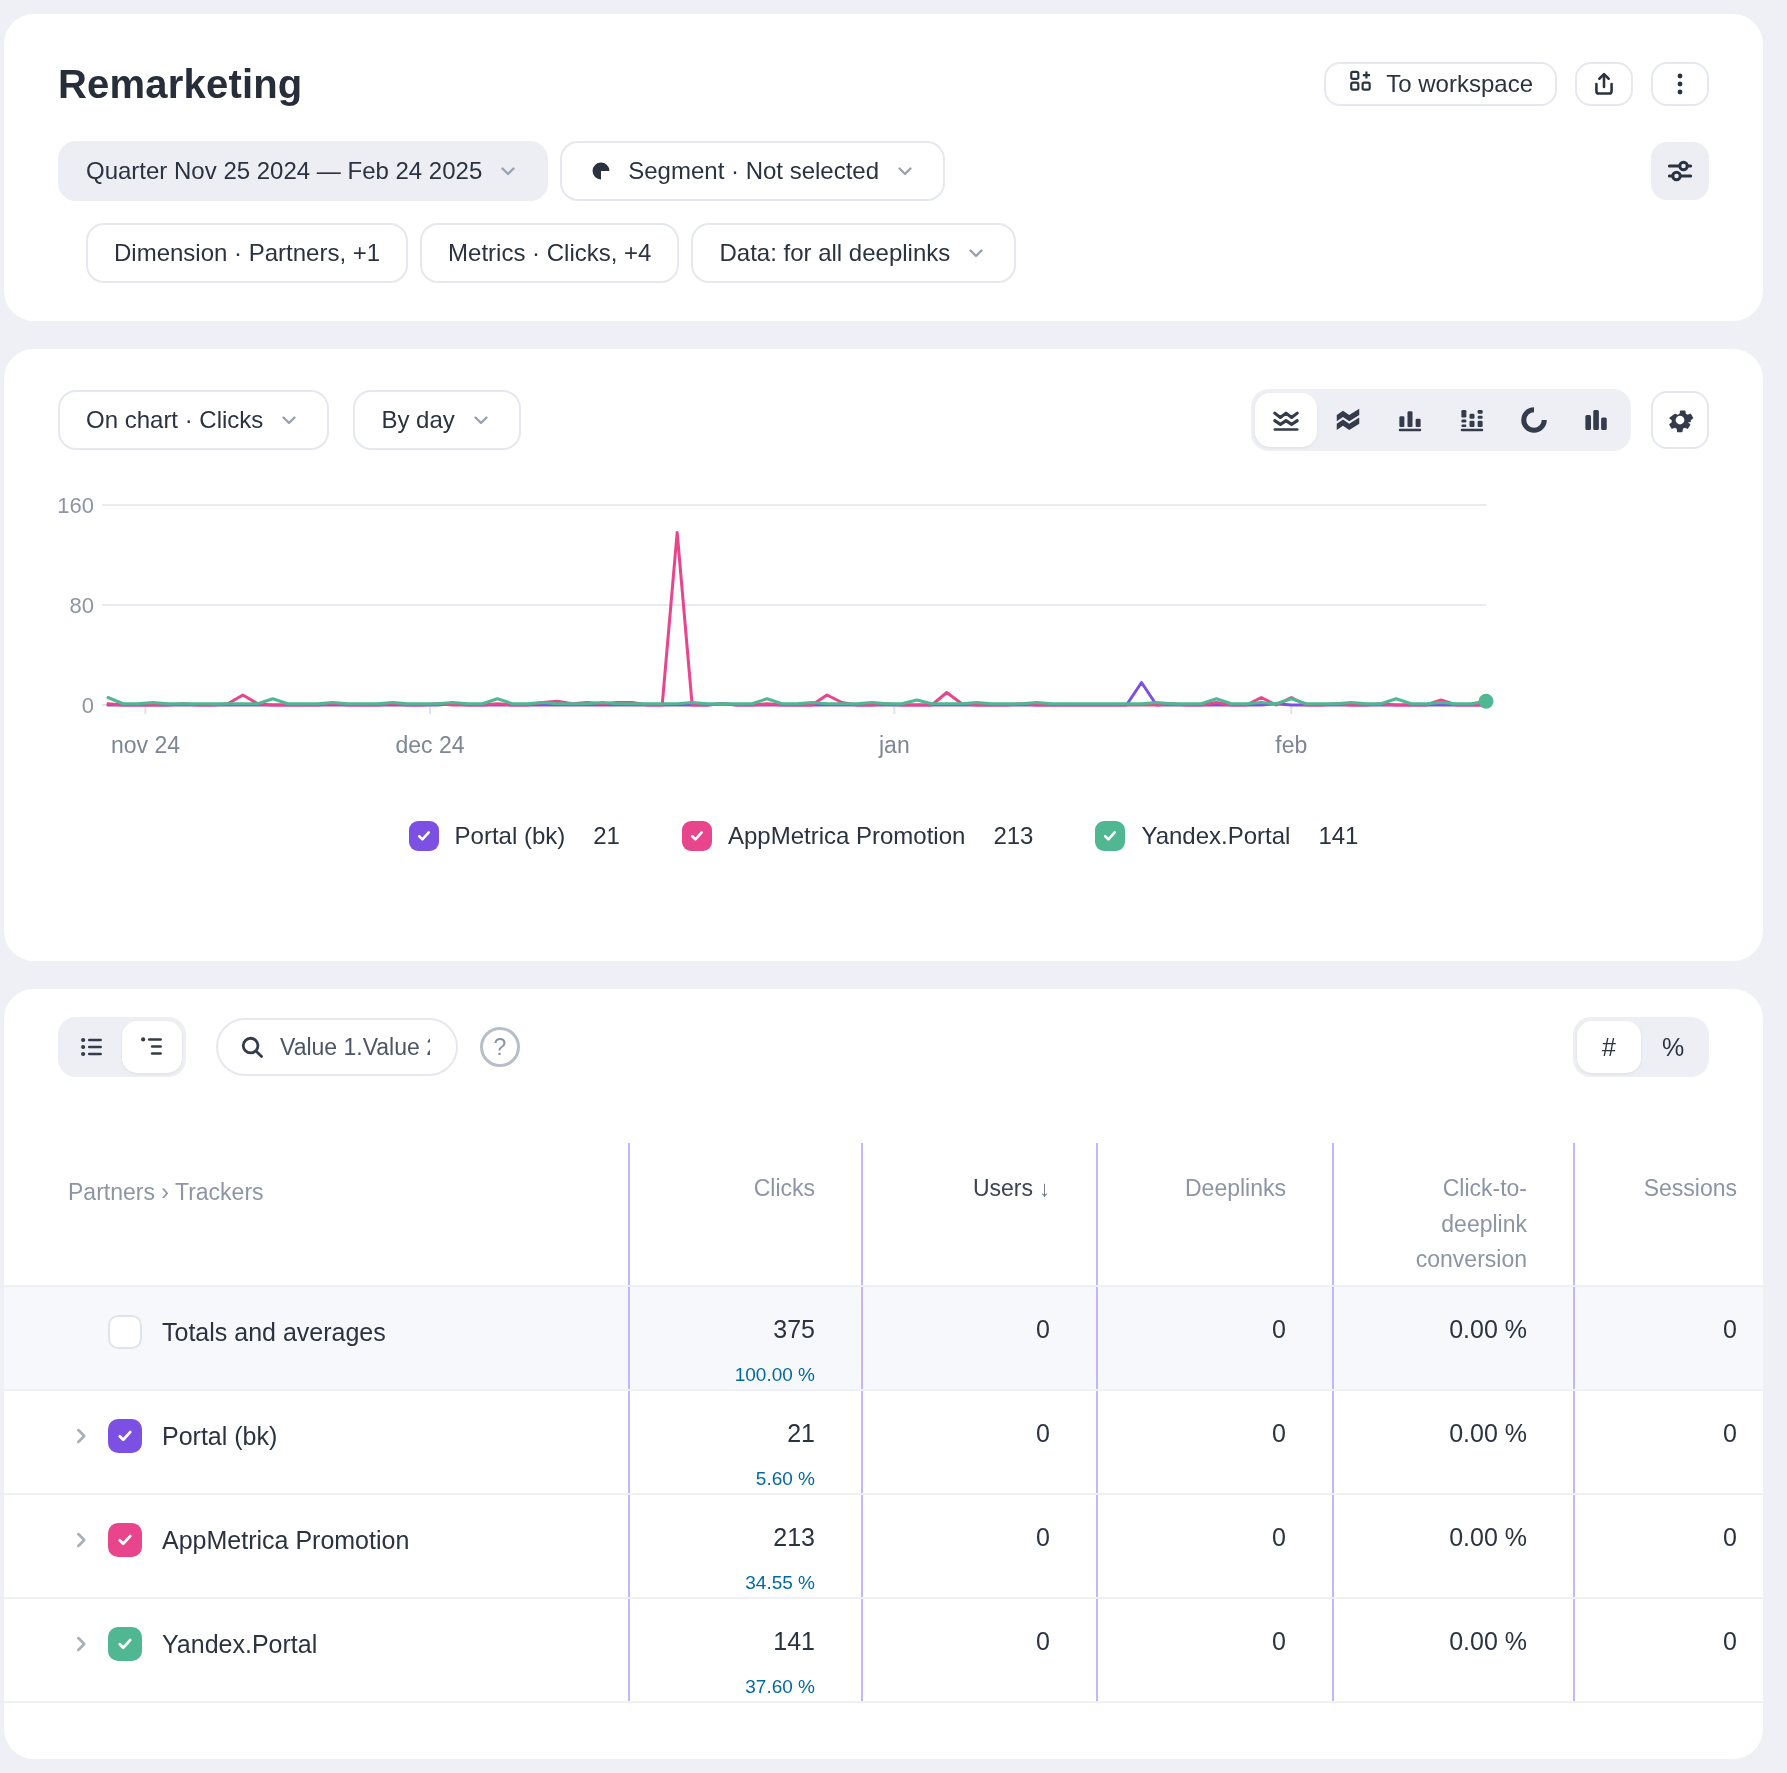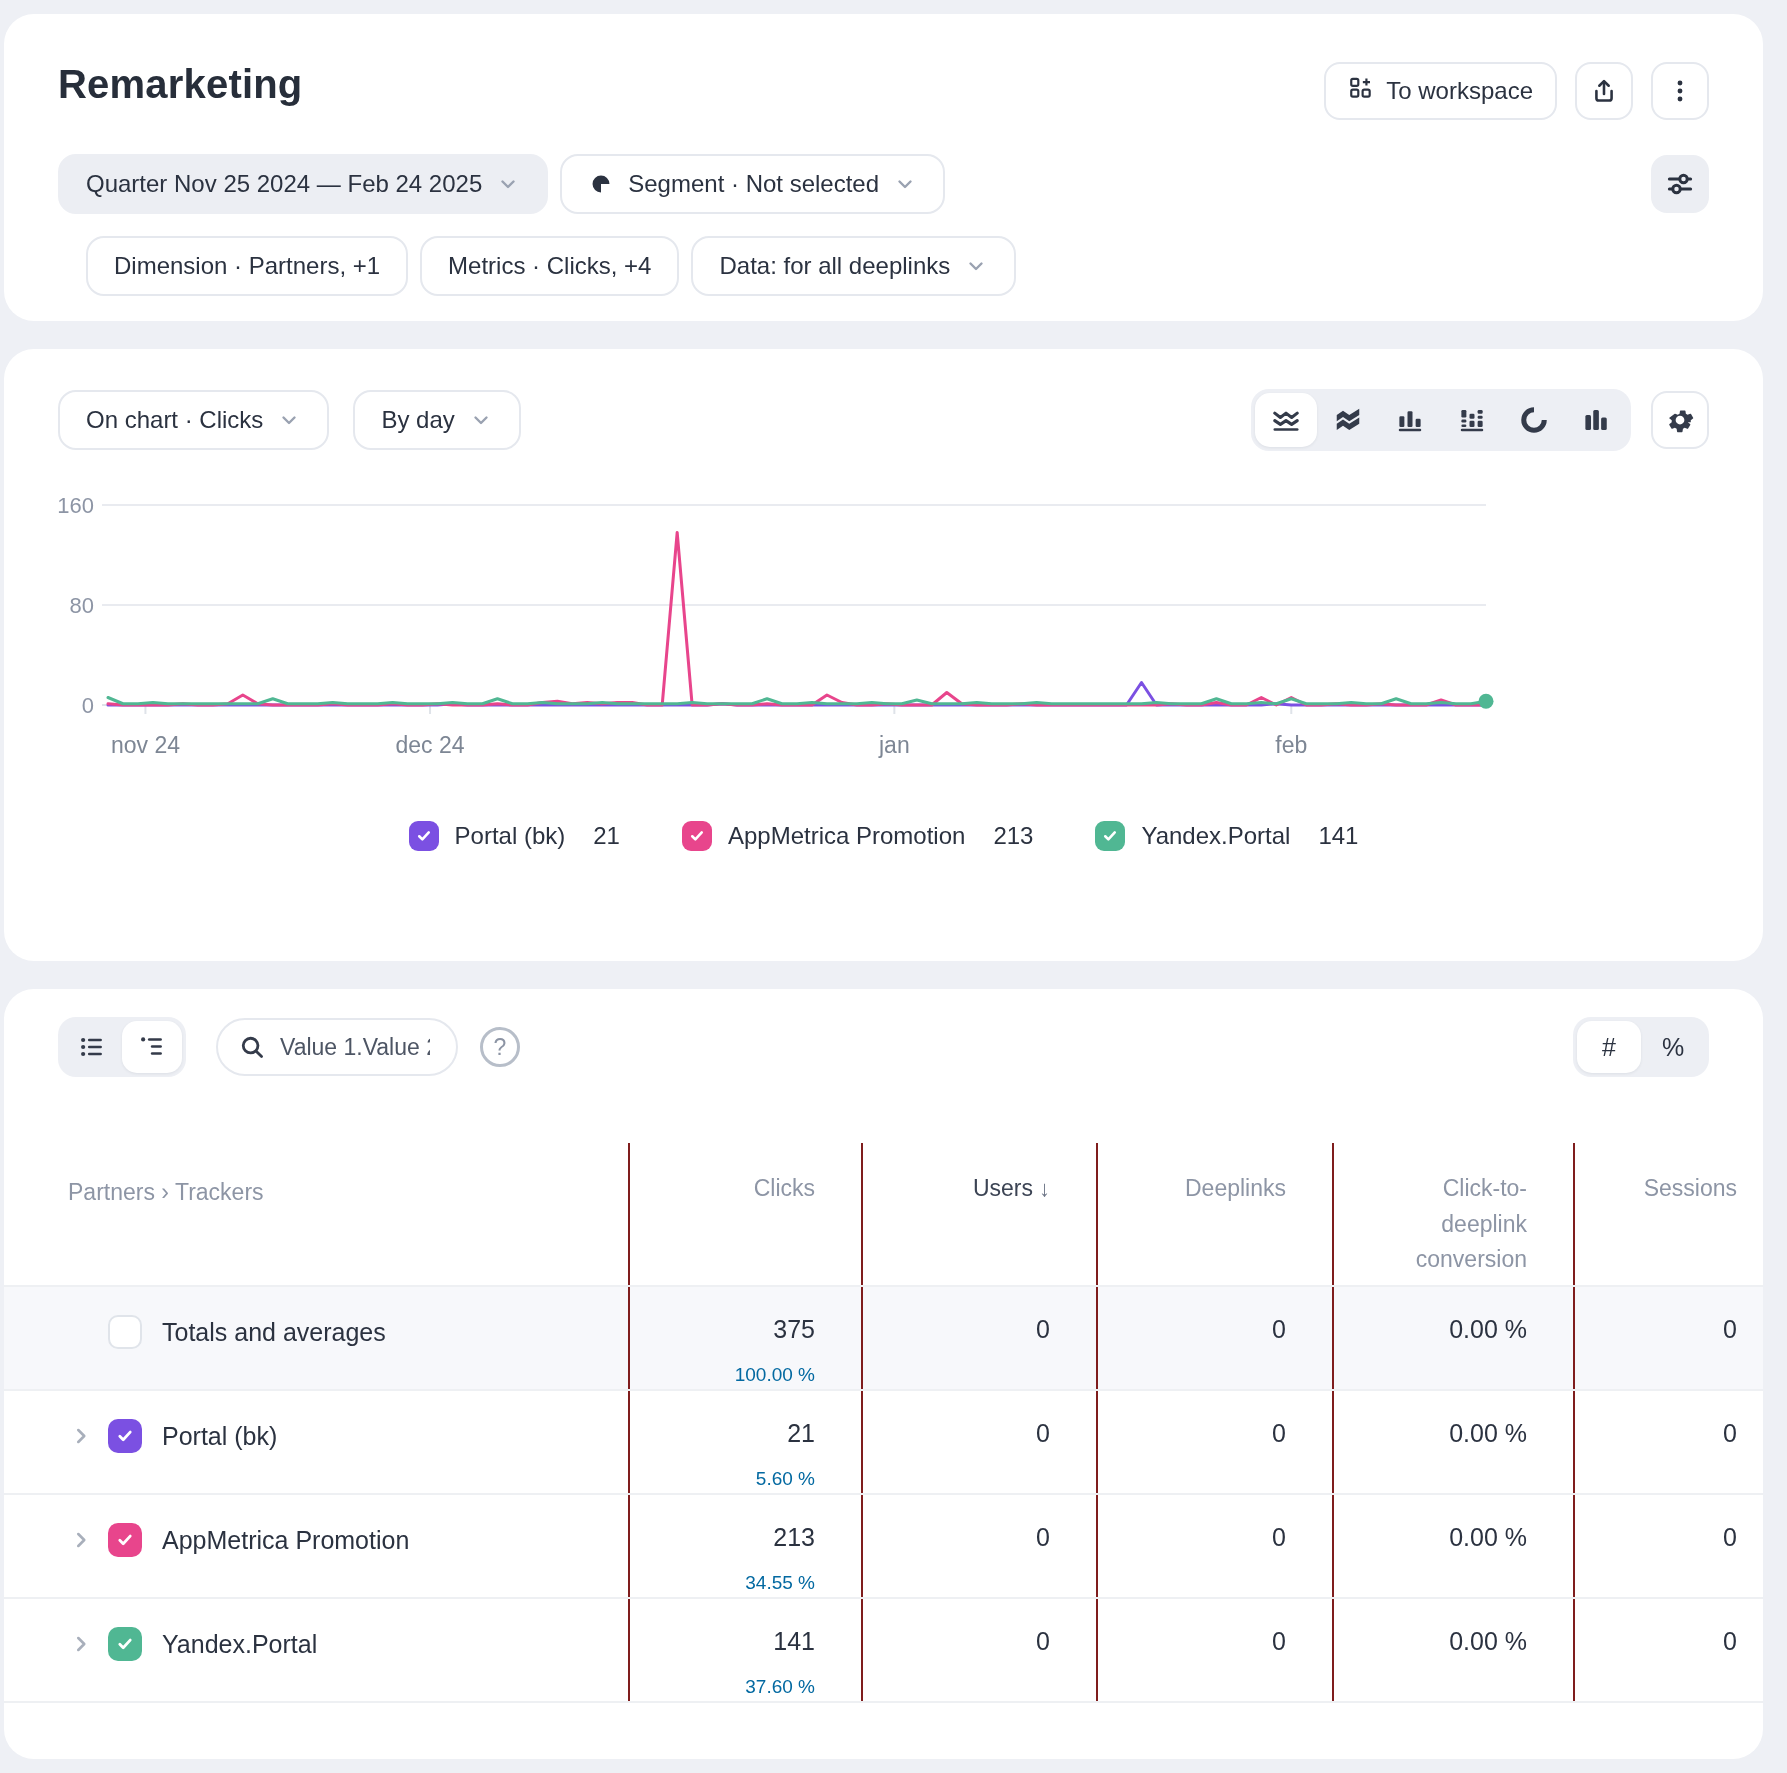--- a/index.html
+++ b/index.html
@@ -14,21 +14,21 @@
   .card { position:absolute; left:4px; width:1759px; background:#fff; border-radius:30px; }
   #card-header { top:14px;  height:307px; padding:48px 54px; }
   #card-chart  { top:349px; height:612px; padding:40px 54px; }
   #card-table  { top:989px; height:770px; padding:28px 0 0 0; }
 
   
   .title-row { display:flex; align-items:flex-start; justify-content:space-between; }
   .page-title { font-size:40px; font-weight:700; color:#272e3a; letter-spacing:.2px; }
   .hdr-actions { display:flex; gap:18px; }
   .btn {
-    display:flex; align-items:center; gap:12px; height:58px;
+    display:flex; align-items:center; gap:12px; height:44px;
     border:2px solid #e5e8ee; border-radius:16px; background:#fff;
     font-size:24px; color:#2b3240; padding:0 22px; cursor:pointer;
   }
   .btn.icon-only { width:58px; justify-content:center; padding:0; }
   .chips-row { display:flex; gap:12px; margin-top:34px; align-items:center; }
   .chip {
     display:flex; align-items:center; gap:14px; height:60px; border-radius:18px;
     padding:0 26px; font-size:24px; color:#2b3240; background:#fff;
     border:2px solid #e5e8ee; cursor:pointer; white-space:nowrap;
   }
@@ -87,21 +87,21 @@
     display:grid; grid-template-columns: 1fr 213px 215px 216px 221px 190px;
     border-top:2px solid #eef0f3;
     gap:20px;
   }
   .trow.thead { border-top:none; }
   .trow.thead .cell { min-height:142px; }
   .trow.tdata .cell { min-height:102px; }
   .trow.totals { background:#f7f8fb; }
   .trow:last-child { border-bottom:2px solid #eef0f3; }
   .cell { padding-top:28px; }
-  .cell.num { border-left:2px solid #7f1d1d; text-align:right; padding-right:26px; }
+  .cell.num { border-left:2px solid #c4b5fd; text-align:right; padding-right:26px; }
   .cell.name-col { padding-left:64px; display:flex; align-items:flex-start; gap:0; }
   .hdr-txt { font-size:23px; color:#8d95a5; line-height:1.55; }
   .hdr-txt.sorted { color:#3c4454; }
   .sort-arrow { color:#6f7788; font-size:22px; margin-left:6px; }
   .row-chevron { width:40px; display:flex; justify-content:flex-start; padding-top:4px; cursor:pointer; }
   .row-cbox { width:34px; height:34px; border-radius:10px; display:flex; align-items:center;
               justify-content:center; cursor:pointer; flex:0 0 auto; }
   .row-cbox.empty { background:#fff; border:2px solid #e0e4ea; }
   .row-label { font-size:25px; color:#2b3240; margin-left:20px; padding-top:3px; }
   .val-main { font-size:25px; color:#2b3240; }

